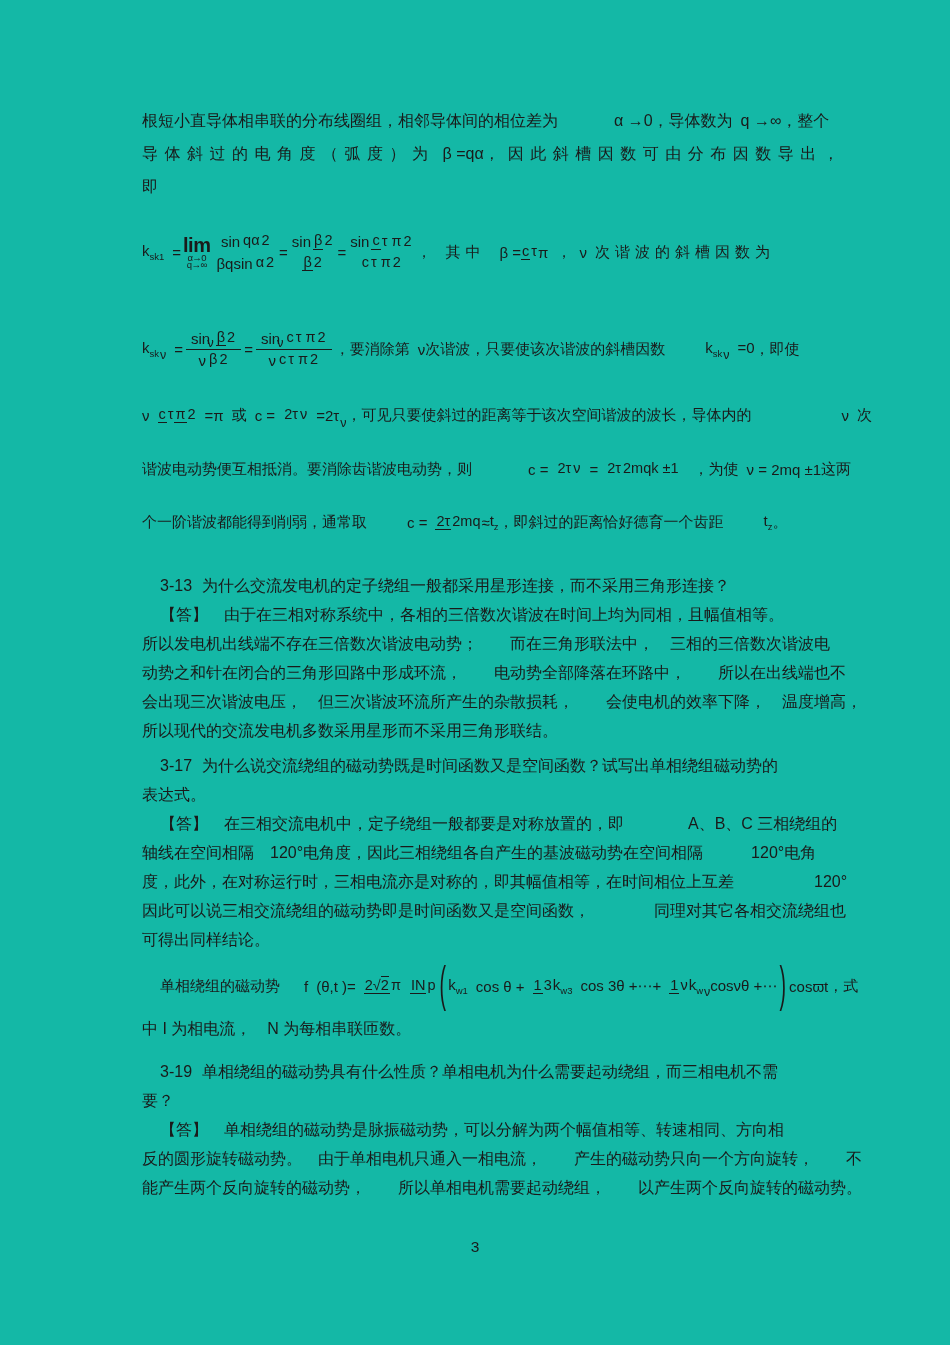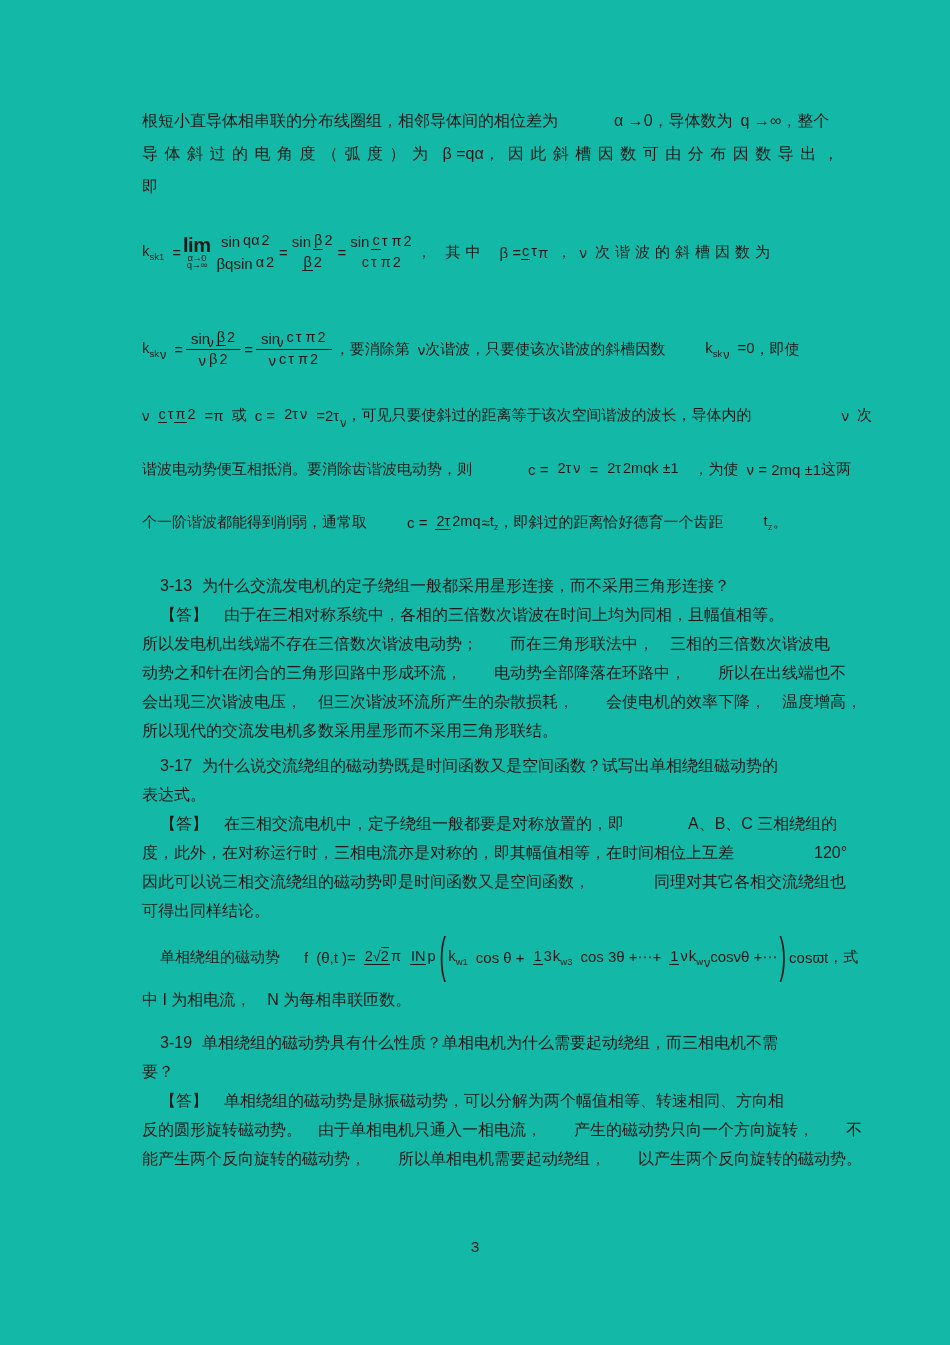--- a/index.html
+++ b/index.html
@@ -258,20 +258,21 @@
     <p class="ln ind" style="margin-top:24px;"><span class="qnum">3-13</span><span>为什么交流发电机的定子绕组一般都采用星形连接，而不采用三角形连接？</span></p>
     <p class="ln ind">【答】　由于在三相对称系统中，各相的三倍数次谐波在时间上均为同相，且幅值相等。</p>
     <p class="ln">所以发电机出线端不存在三倍数次谐波电动势；　　而在三角形联法中，　三相的三倍数次谐波电</p>
     <p class="ln">动势之和针在闭合的三角形回路中形成环流，　　电动势全部降落在环路中，　　所以在出线端也不</p>
     <p class="ln">会出现三次谐波电压，　但三次谐波环流所产生的杂散损耗，　　会使电机的效率下降，　温度增高，</p>
     <p class="ln">所以现代的交流发电机多数采用星形而不采用三角形联结。</p>
 
     <p class="ln ind" style="margin-top:6px;"><span class="qnum">3-17</span><span>为什么说交流绕组的磁动势既是时间函数又是空间函数？试写出单相绕组磁动势的</span></p>
     <p class="ln">表达式。</p>
     <p class="ln ind">【答】　在三相交流电机中，定子绕组一般都要是对称放置的，即　　　　A、B、C 三相绕组的</p>
+    <p class="ln">轴线在空间相隔　120°电角度，因此三相绕组各自产生的基波磁动势在空间相隔　　　120°电角</p>
     <p class="ln">度，此外，在对称运行时，三相电流亦是对称的，即其幅值相等，在时间相位上互差　　　　　120°</p>
     <p class="ln">因此可以说三相交流绕组的磁动势即是时间函数又是空间函数，　　　　同理对其它各相交流绕组也</p>
     <p class="ln">可得出同样结论。</p>
 
     <div class="frow f6row">
       <span class="ind">单相绕组的磁动势</span>
       <span class="g24">f</span>
       <span class="g8">(θ,t )=</span>
       <span class="vf bar g8">
           <span class="vt"><span>2</span><span>√</span><span class="sqr">2</span></span>

